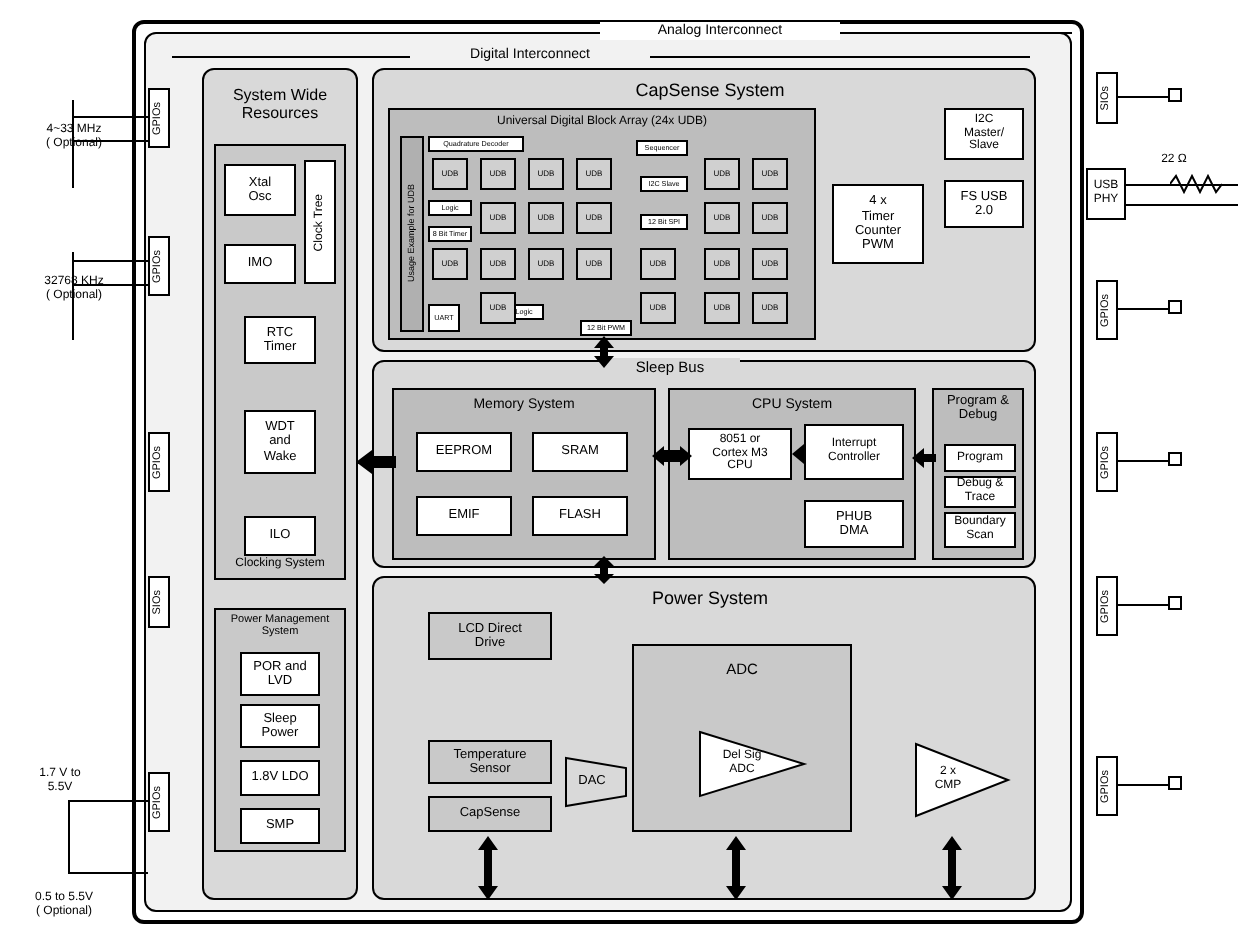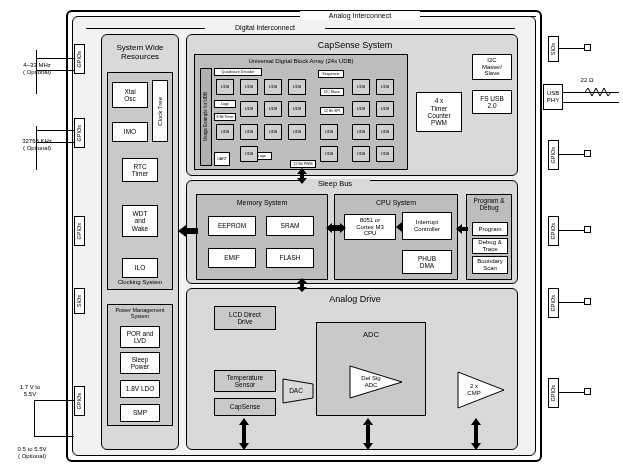--- a/index.html
+++ b/index.html
@@ -167,21 +167,21 @@
 <div class="abs box gray3" style="left:466px;top:194px;width:46px;height:86px;align-items:flex-start;"></div>
 <div class="lbl bold cen" style="left:466px;top:196px;width:46px;height:16px;font-size:6.5px;white-space:pre-line;">Program &amp;
 Debug</div>
 <div class="abs box white" style="left:472px;top:222px;width:36px;height:14px;font-size:6px;">Program</div>
 <div class="abs box white" style="left:472px;top:238px;width:36px;height:16px;font-size:6px;white-space:pre-line;">Debug &amp;
 Trace</div>
 <div class="abs box white" style="left:472px;top:256px;width:36px;height:18px;font-size:6px;white-space:pre-line;">Boundary
 Scan</div>
 
 <div class="abs box gray1 rnd" style="left:186px;top:288px;width:332px;height:162px;align-items:flex-start;"></div>
-<div class="lbl bold cen" style="left:300px;top:294px;width:110px;height:11px;font-size:9px;">Analog Drive</div>
+<div class="lbl bold cen" style="left:300px;top:294px;width:110px;height:11px;font-size:9px;">Power System</div>
 
 <div class="abs box gray2" style="left:214px;top:306px;width:62px;height:24px;font-size:6.5px;white-space:pre-line;">LCD Direct
 Drive</div>
 
 <div class="abs box gray2" style="left:316px;top:322px;width:110px;height:94px;align-items:flex-start;"></div>
 <div class="lbl cen" style="left:356px;top:330px;width:30px;height:10px;font-size:7.5px;">ADC</div>
 <div class="abs" style="left:348px;top:364px;width:56px;height:36px;">
   <svg width="56" height="36" viewBox="0 0 56 36">
     <polygon points="2,2 54,18 2,34" fill="#ffffff" stroke="#000" stroke-width="1"></polygon>
   </svg>

